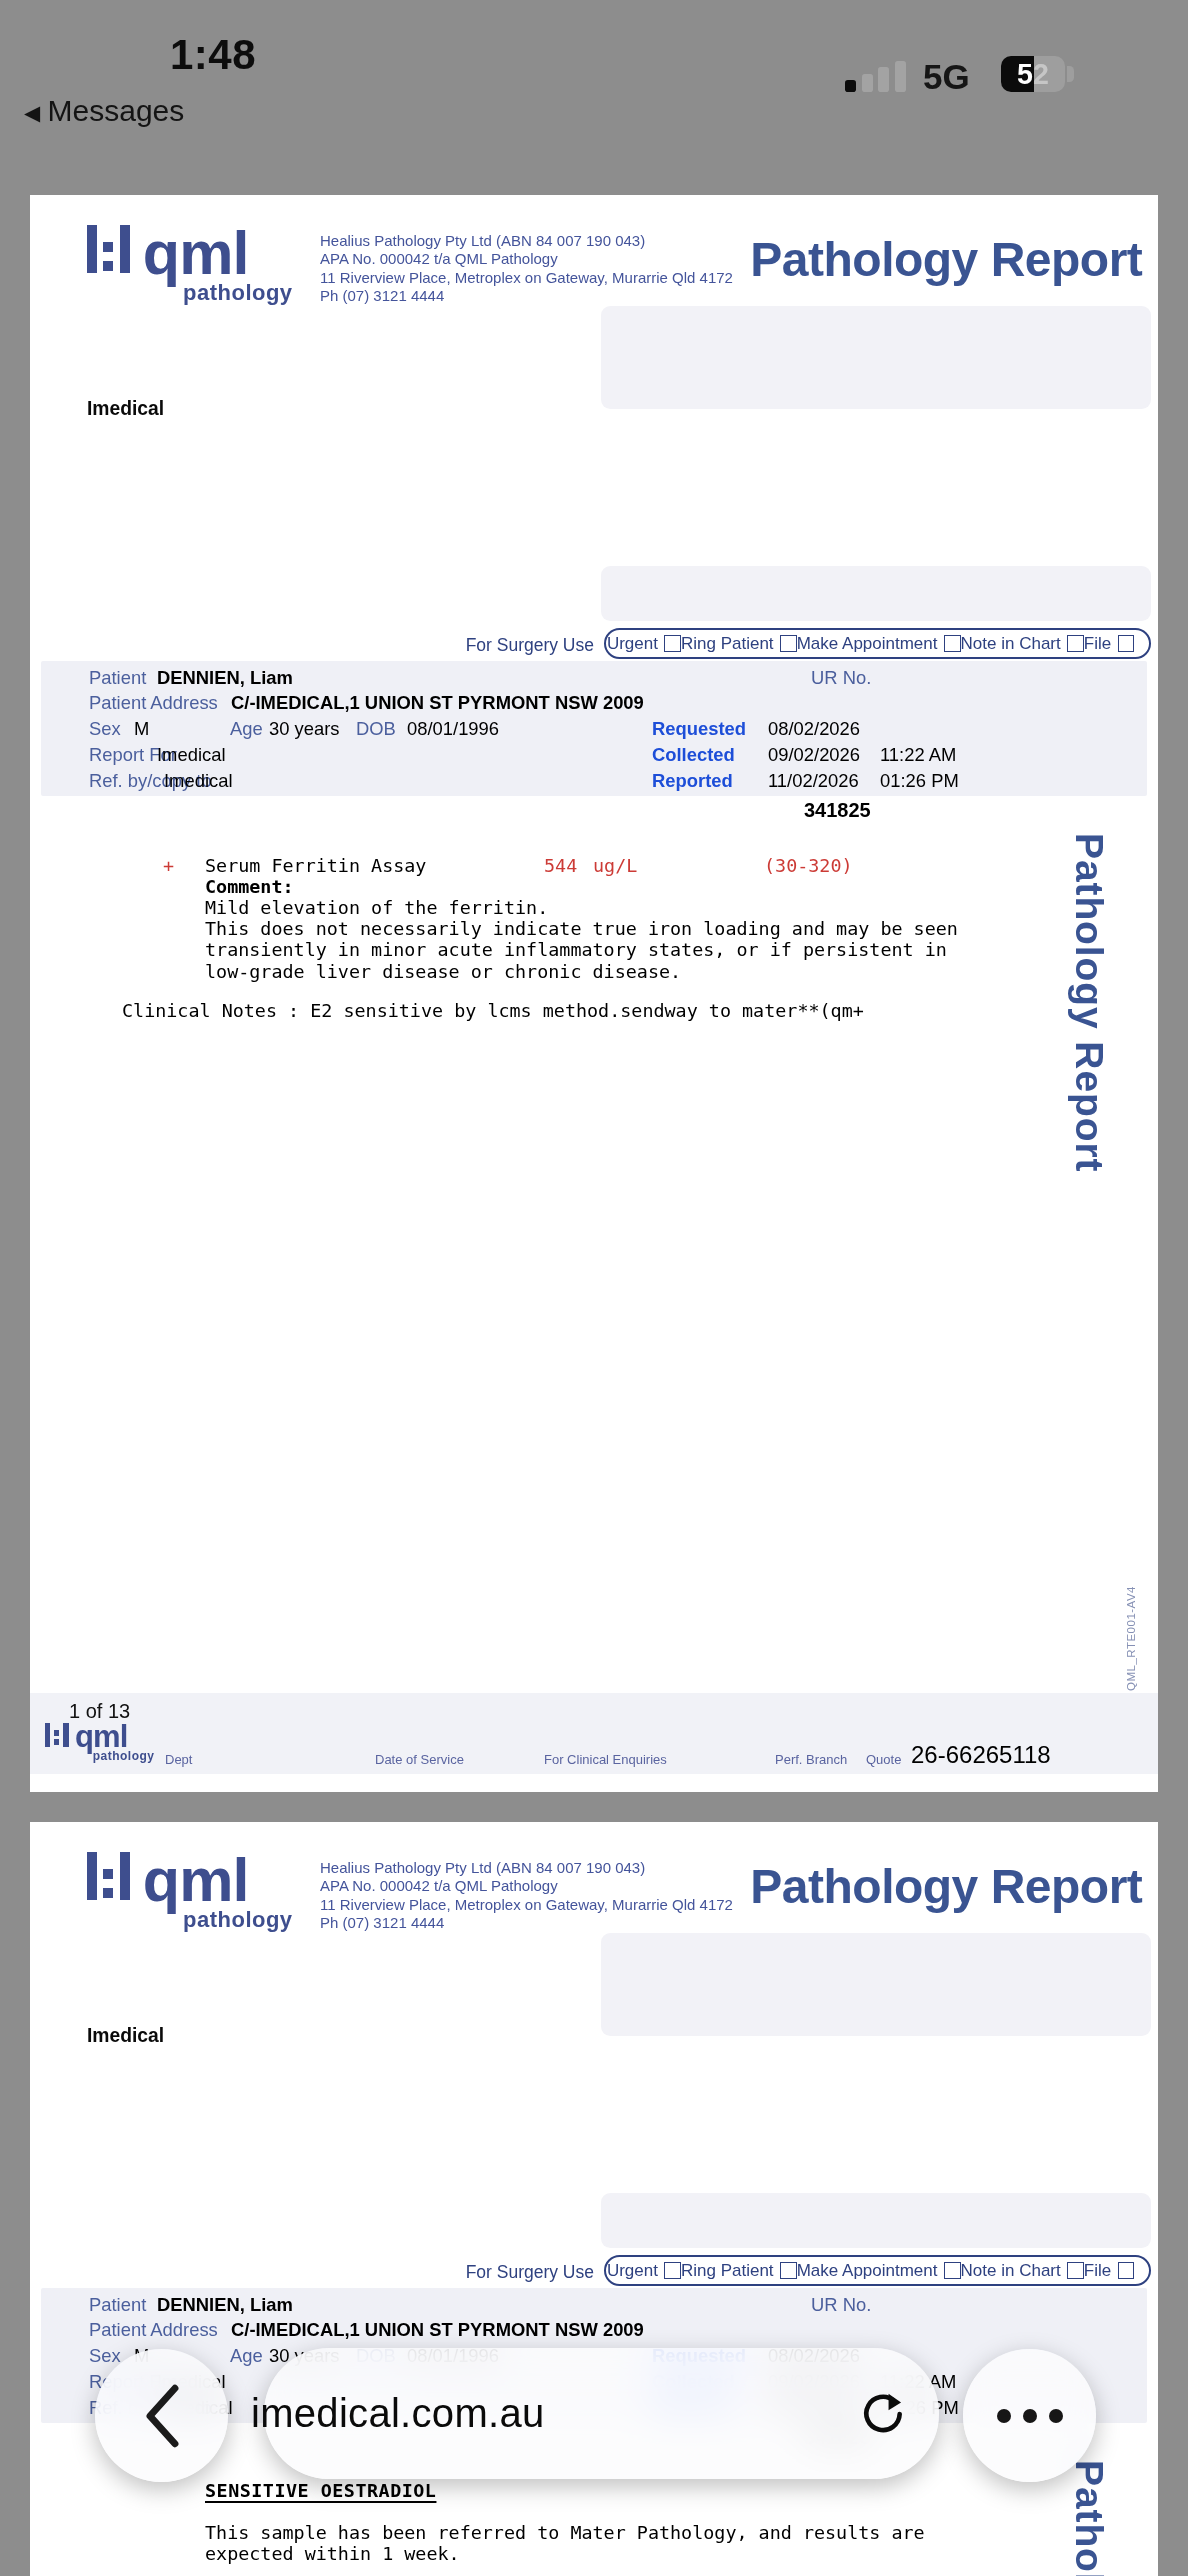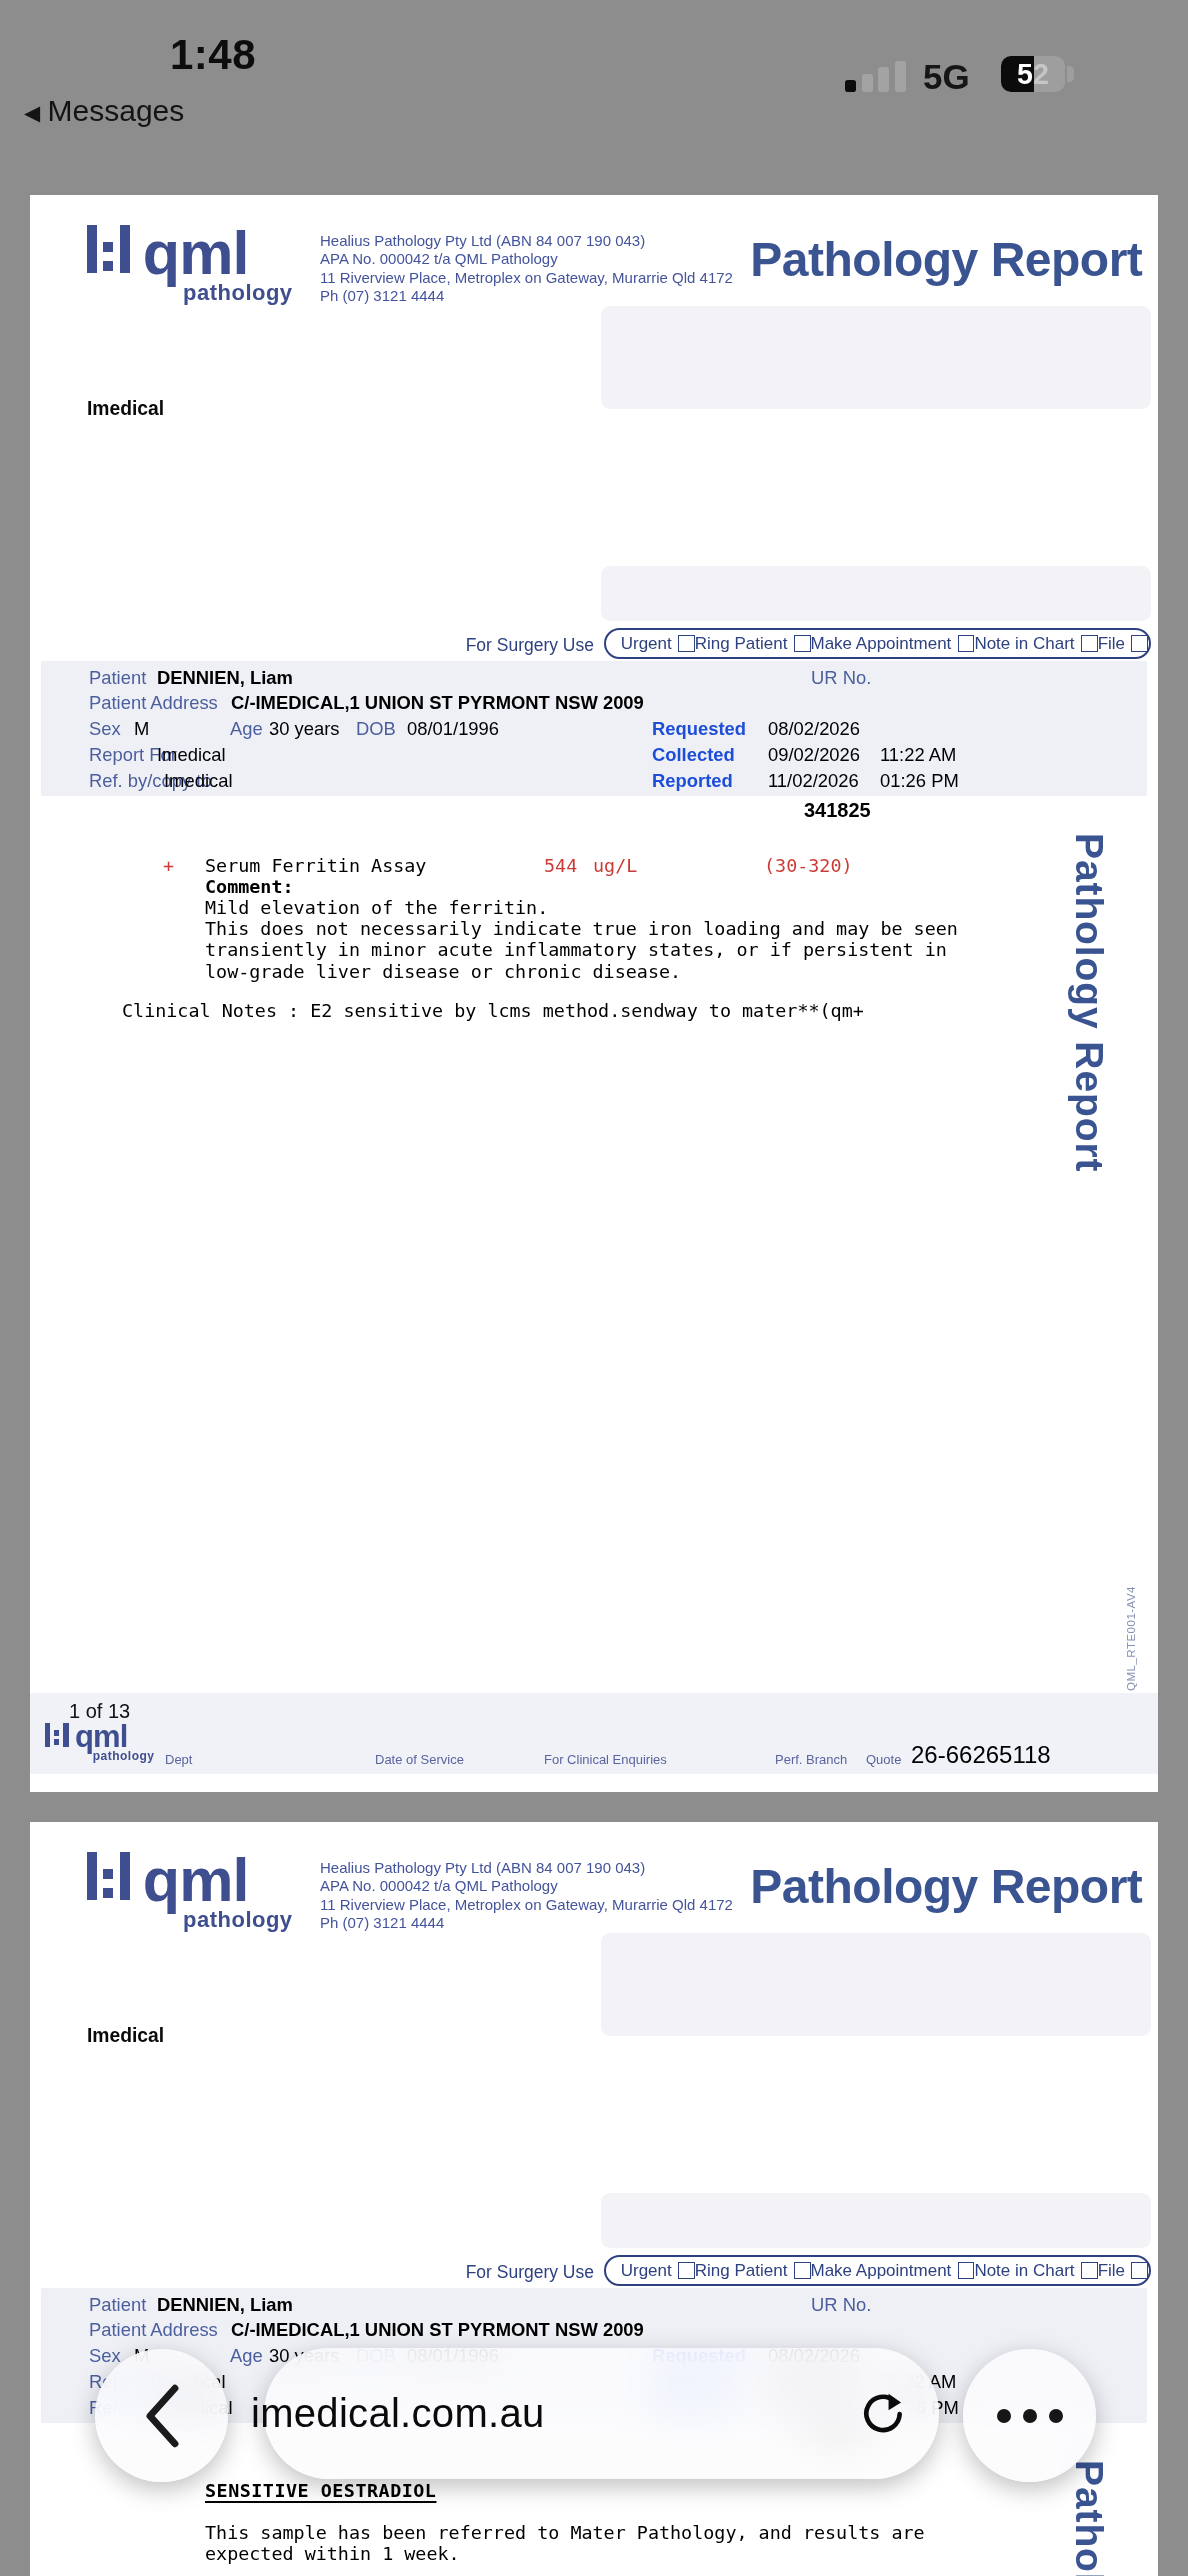--- a/index.html
+++ b/index.html
@@ -48,21 +48,21 @@
   .company{position:absolute;left:290px;top:37px;font-size:15px;line-height:18.4px;color:#44549b;}
   .title{position:absolute;right:15.7px;top:37px;margin:0;font-size:48px;font-weight:700;color:#3a5492;letter-spacing:-0.5px;}
 
   .gbox{position:absolute;left:571px;width:550px;background:#f2f2f7;border-radius:9.2px;}
   .gbox1{top:111px;height:103px;}
   .gbox2{top:371px;height:55px;}
   .practice{position:absolute;left:57px;top:203px;font-size:19.3px;font-weight:700;color:#0a0a0a;}
 
   .fsu-label{position:absolute;left:0;top:440px;width:564px;text-align:right;font-size:17.5px;color:#2e4180;}
   .fsu-pill{position:absolute;left:574px;top:433px;width:547px;height:31px;border:2.3px solid #2e4180;border-radius:17.5px;
-    display:flex;align-items:center;justify-content:flex-start;padding:0 14.7px;box-sizing:border-box;background:#fff;}
+    display:flex;align-items:center;justify-content:flex-end;padding:0 14.7px;box-sizing:border-box;background:#fff;}
   .opt{display:flex;align-items:center;font-size:17px;color:#2e4180;white-space:nowrap;}
   .cb{display:inline-block;width:14.7px;height:14.7px;border:1.6px solid #2e4180;background:#fff;margin-left:6.4px;}
 
   .pblock{position:absolute;left:11px;top:466px;width:1106px;height:135px;background:#eff0f6;border-radius:2px;}
   .pr{position:absolute;font-size:18.4px;white-space:nowrap;color:#000;}
   .lbl{color:#4b5f9d;}
   .rlbl{color:#1d4ed8;font-weight:700;}
   .bold{font-weight:700;}
 
   .labno{position:absolute;left:774px;top:604px;font-size:20px;font-weight:700;color:#000;}

